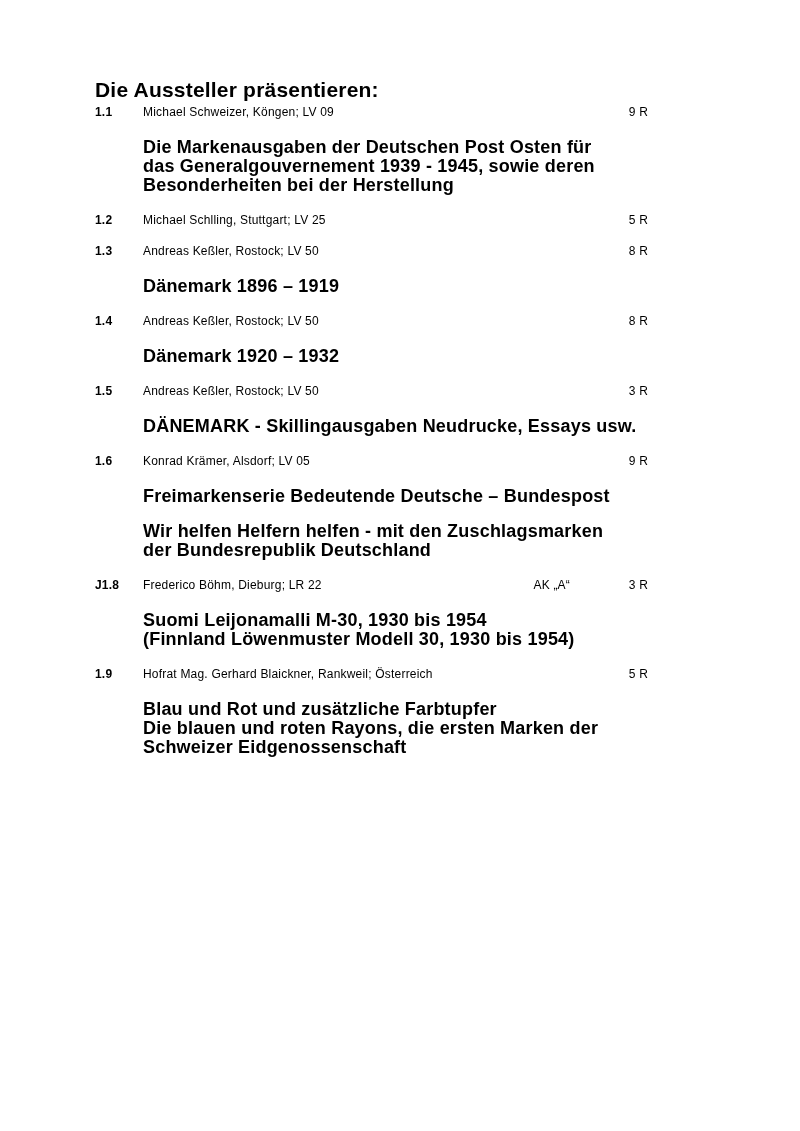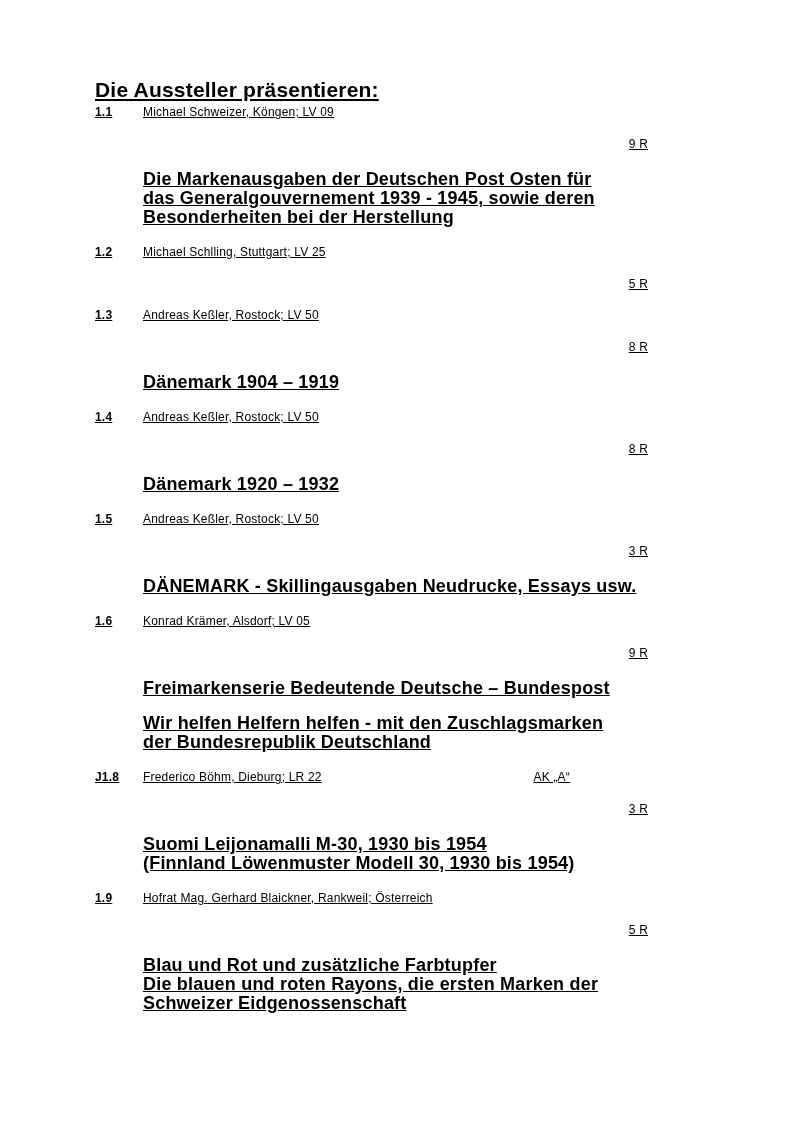--- a/index.html
+++ b/index.html
@@ -11,21 +11,20 @@
     width: 800px;
     height: 1131px;
     font-family: "Liberation Sans", "DejaVu Sans", sans-serif;
     color: #000000;
     overflow: hidden;
   }
   .page {
     box-sizing: border-box;
     padding: 78px 0 0 95px;
     width: 800px;
-    text-decoration: underline;
   }
   .content {
     width: 553px; 
   }
   h1.doc-title {
     margin: 0;
     font-size: 21px;
     line-height: 24px;
     font-weight: bold;
     letter-spacing: 0.2px;
@@ -62,21 +61,20 @@
     width: 98px;
     flex: none;
     text-align: right;
     white-space: nowrap;
   }
   .col-rating {
     width: 78px;
     flex: none;
     text-align: right;
     white-space: nowrap;
-    margin-top: 32px;
   }
   .exhibit-title {
     margin: 16px 0 15px 48px;
     font-size: 18px;
     line-height: 19px;
     font-weight: bold;
     white-space: pre-line;
     letter-spacing: 0.2px;
     width: 505px;
   }
@@ -110,21 +108,21 @@
     </div>
   </div>
 
   <div class="entry">
     <div class="entry-row">
       <span class="col-num">1.3</span>
       <span class="col-name">Andreas Keßler, Rostock; LV 50</span>
       <span class="col-ak"></span>
       <span class="col-rating">8 R</span>
     </div>
-    <div class="exhibit-title">Dänemark 1904 – 1919</div>
+    <div class="exhibit-title">Dänemark 1896 – 1919</div>
   </div>
 
   <div class="entry">
     <div class="entry-row">
       <span class="col-num">1.4</span>
       <span class="col-name">Andreas Keßler, Rostock; LV 50</span>
       <span class="col-ak"></span>
       <span class="col-rating">8 R</span>
     </div>
     <div class="exhibit-title">Dänemark 1920 – 1932</div>

